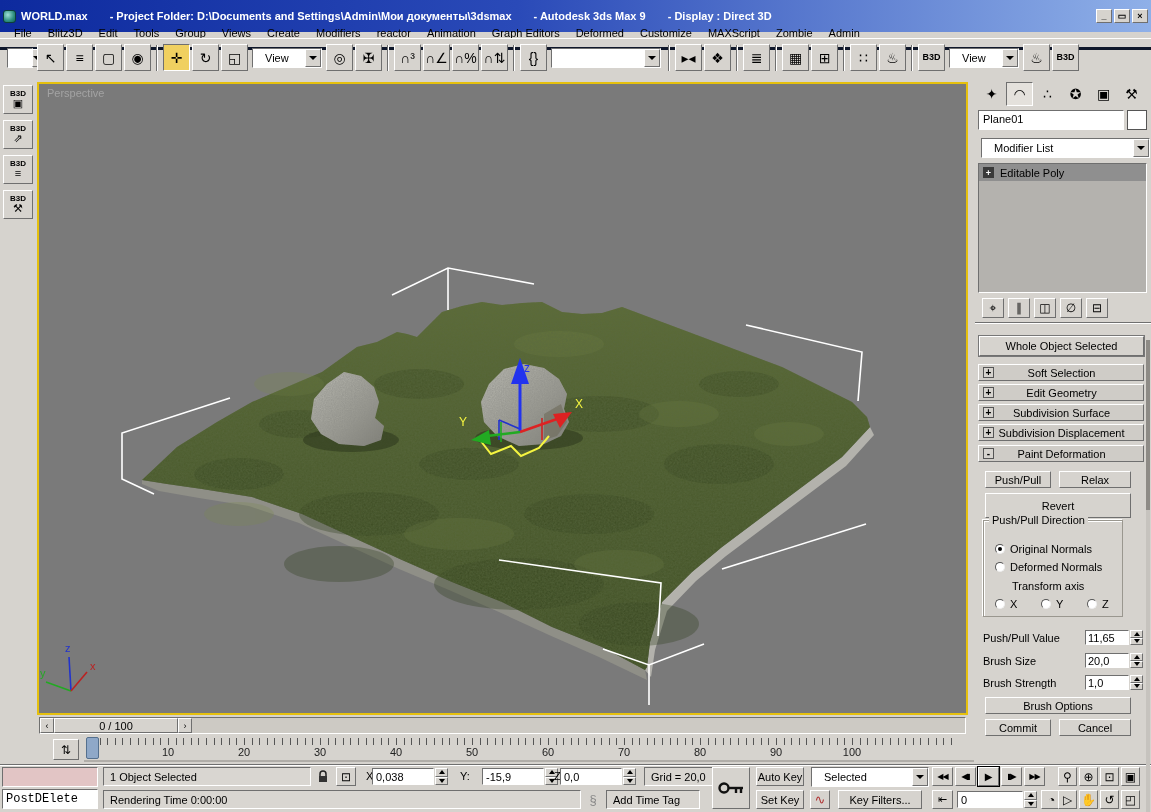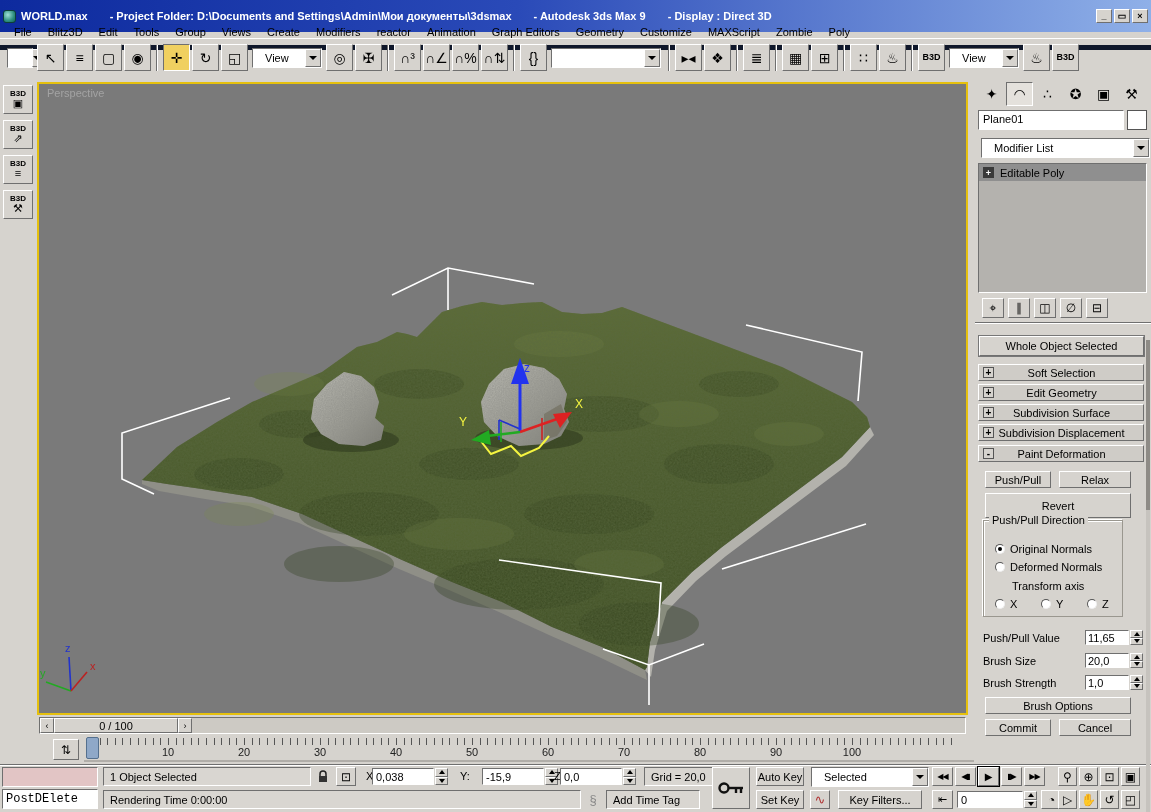--- a/index.html
+++ b/index.html
@@ -16,21 +16,21 @@
   .ctr{display:flex;align-items:center;justify-content:center}
 
   
   #titlebar{left:0;top:0;width:1151px;height:18px;background:linear-gradient(90deg,var(--titlebar_left) 0%,#2a4ab8 45%,var(--titlebar_right) 100%);color:#fff;display:flex;align-items:center;padding:16px 3px}
   #titlebar .seg{font-weight:bold;font-size:11px;margin-right:22px;white-space:nowrap}
   #app-icon{width:13px;height:13px;border-radius:3px;background:radial-gradient(circle at 35% 35%,#9fe0d8,#2e8f7f 60%,#135f54);margin-right:5px;border:1px solid #0c3f38}
   .winbtn{width:16px;height:14px;font-size:9px;font-weight:bold;color:#000;margin-left:2px}
   #win-close{}
 
   
-  #menubar{left:0;top:18px;width:1151px;height:32px;display:flex;align-items:center;padding-left:6px;border-bottom:5px solid #0f172a}
+  #menubar{left:0;top:18px;width:1151px;height:32px;display:flex;align-items:center;padding-left:6px;border-bottom:3px solid #0f172a}
   .menu-item{padding:2px 8px;white-space:nowrap}
 
   
   #toolbar{left:0;top:38px;width:1151px;height:38px;border-top:1px solid var(--hi);display:flex;align-items:center;padding-left:4px}
   .tbtn{width:27px;height:27px;margin:0 1px;font-size:14px;line-height:1;display:flex;align-items:center;justify-content:center;background:var(--face)}
   .tbtn .glyph{pointer-events:none}
   .tbtn-active{background:var(--move_tool_active);border:1px solid;border-color:var(--sh) var(--hi) var(--hi) var(--sh)}
   .tsep{width:2px;height:26px;margin:0 4px;border-left:1px solid var(--sh);border-right:1px solid var(--hi)}
   .combo{height:20px;background:#fff;border:1px solid;border-color:var(--sh) var(--hi) var(--hi) var(--sh);display:flex;align-items:center;margin:0 3px}
   .combo .cval{flex:1;padding:0 12px;white-space:nowrap;overflow:hidden}
@@ -128,25 +128,25 @@
       <span class="menu-item">Blitz3D</span>
       <span class="menu-item">Edit</span>
       <span class="menu-item">Tools</span>
       <span class="menu-item">Group</span>
       <span class="menu-item">Views</span>
       <span class="menu-item">Create</span>
       <span class="menu-item">Modifiers</span>
       <span class="menu-item">reactor</span>
       <span class="menu-item">Animation</span>
       <span class="menu-item">Graph Editors</span>
-      <span class="menu-item">Geometry</span>
+      <span class="menu-item">Deformed</span>
       <span class="menu-item">Customize</span>
       <span class="menu-item">MAXScript</span>
       <span class="menu-item">Zombie</span>
-      <span class="menu-item">Poly</span>
+      <span class="menu-item">Admin</span>
     </div>
 
   <div id="toolbar" class="abs">
       <div class="combo" style="width: 26px;">
         <span class="cval"></span>
         <span class="carrow">
           <span class="tri-down"></span>
         </span>
       </div>
       <div class="tbtn raised">

